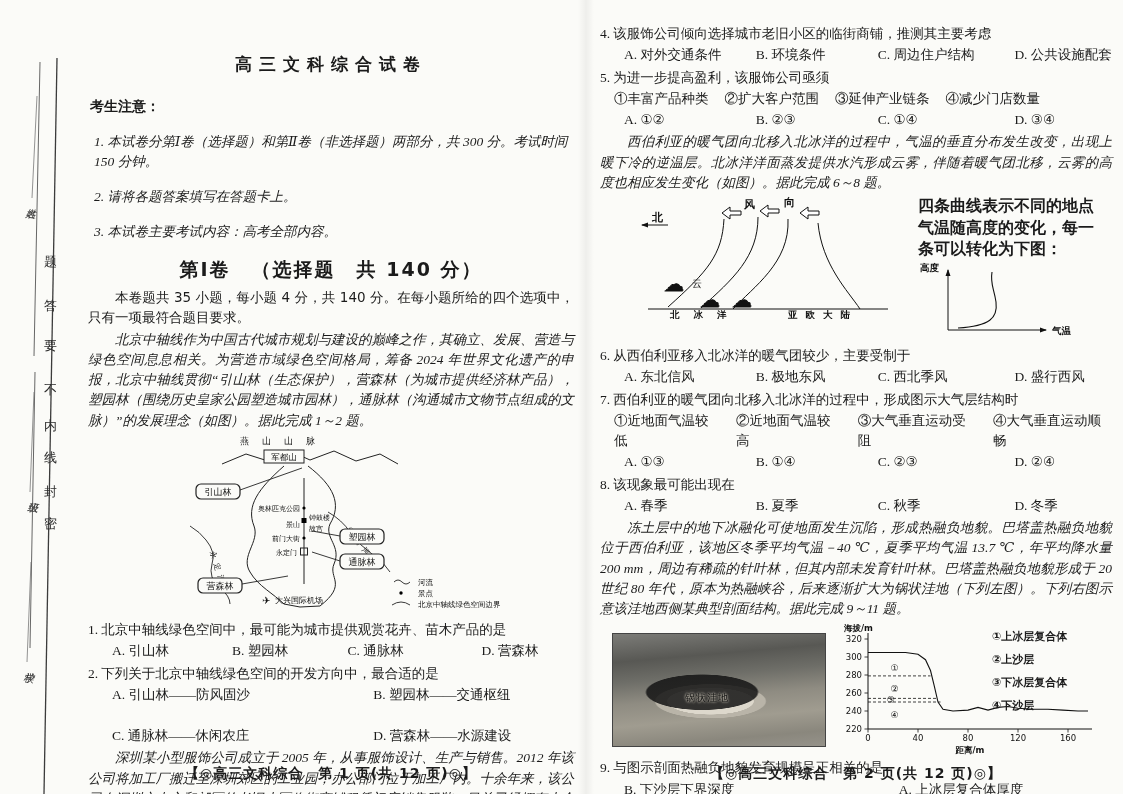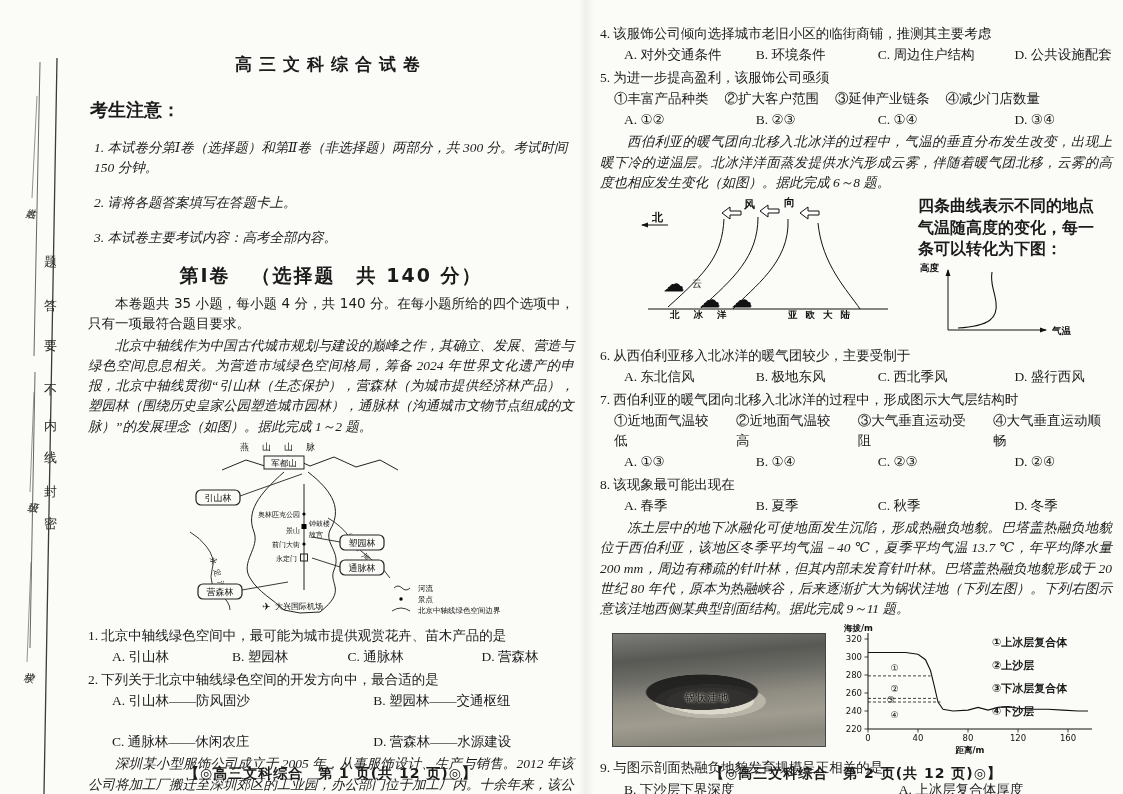--- a/index.html
+++ b/index.html
@@ -11,21 +11,21 @@
   
   .sealchar{position:absolute;left:44px;font-size:13px;color:#2c2c2c;}
   .hand{position:absolute;font-size:10.5px;color:#3a3a3a;writing-mode:vertical-rl;
         transform:rotate(6deg);font-style:italic;}
   
   .col{position:absolute;top:0;height:794px;}
   .col-left{left:88px;width:486px;}
   .col-right{left:600px;width:512px;}
   .title{font-family:Liberation Sans, sans-serif;font-weight:900;font-size:17px;letter-spacing:7px;
          text-align:center;margin:52px 0 18px 0;}
-  .notice-h{font-family:"DejaVu Sans",sans-serif;font-weight:bold;font-size:18px;margin:6px 0 2px 2px;}
+  .notice-h{font-family:"DejaVu Sans",sans-serif;font-weight:bold;font-size:14px;margin:6px 0 2px 2px;}
   .kai{font-style:italic;}
   .notices div{margin:15px 0 1px 6px;}
   .sec-h{font-family:"DejaVu Sans",sans-serif;font-weight:bold;font-size:19px;text-align:center;
          letter-spacing:2px;margin:12px 0 4px 0;}
   .intro{font-weight:normal;font-family:"DejaVu Sans",sans-serif;font-size:13.5px;text-align:justify;margin:0 0 2px 0;}
   .intro .ind{display:inline-block;width:2em;}
   .passage{text-indent:2em;text-align:justify;margin:2px 0;}
   .q{margin:2px 0;}
   .stem{white-space:nowrap;}
   .qn{margin-right:3px;}
@@ -35,21 +35,21 @@
   .c2{grid-template-columns:52% 48%;gap:21px;}
   .subopts{display:flex;gap:16px;padding-left:14px;margin:1px 0;}
   .footer{position:absolute;bottom:10px;width:100%;text-align:center;
           font-family:"DejaVu Sans",sans-serif;font-weight:bold;font-size:14px;letter-spacing:1px;}
   
   .figmap{margin:3px 0 2px 100px;}
   .figrow{display:flex;gap:14px;margin:2px 0 2px 12px;}
   .inset-note{font-family:"DejaVu Sans",sans-serif;font-weight:bold;font-size:16px;line-height:1.35;
               width:178px;}
   .chartwrap{position:relative;width:272px;height:135px;}
-  .chart-legend{position:absolute;left:152px;top:10px;font-family:"DejaVu Sans",sans-serif;
+  .chart-legend{position:absolute;left:152px;top:4px;font-family:"DejaVu Sans",sans-serif;
                 font-weight:bold;font-size:11px;line-height:23px;white-space:nowrap;}
   .photo{position:relative;width:228px;height:112px;margin-top:12px;border:1px solid #444;
      background:
        radial-gradient(ellipse 95px 30px at 42% 52%, rgba(20,20,20,.85) 0 58%, transparent 60%),
        radial-gradient(ellipse 78px 24px at 46% 60%, #ddd8cc 0 55%, #b9b4a8 56% 70%, transparent 72%),
        linear-gradient(175deg,#7c7c78 0%,#585854 22%,#6e6e68 38%,#8f8c82 55%,#a09c90 72%,#8a877d 88%,#95928a 100%);}
   .photo-label{position:absolute;left:34%;top:50%;font-size:10px;color:#111;
                font-family:"DejaVu Sans",sans-serif;letter-spacing:1px;
                text-shadow:0 0 2px #cfc9bb,0 0 3px #cfc9bb;}
   svg text{font-family:"DejaVu Sans",sans-serif;fill:#111;}

